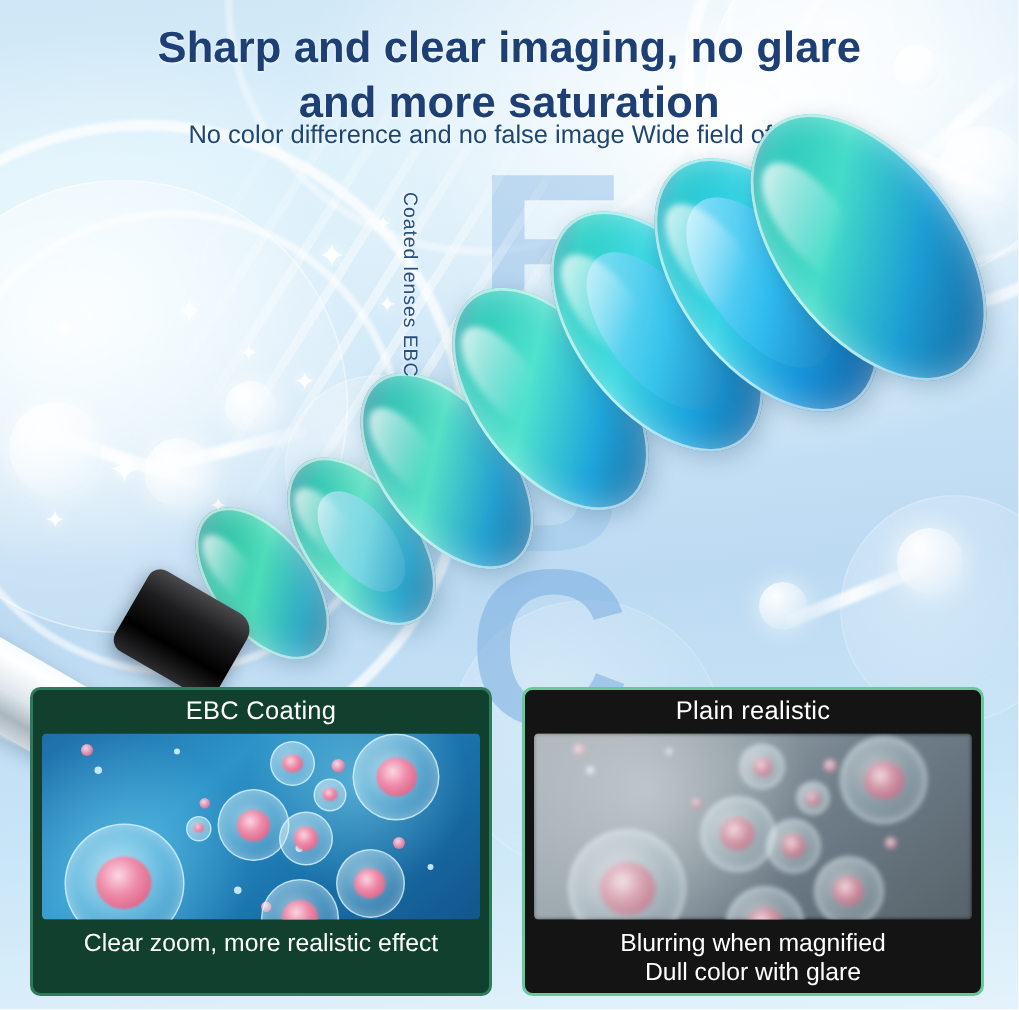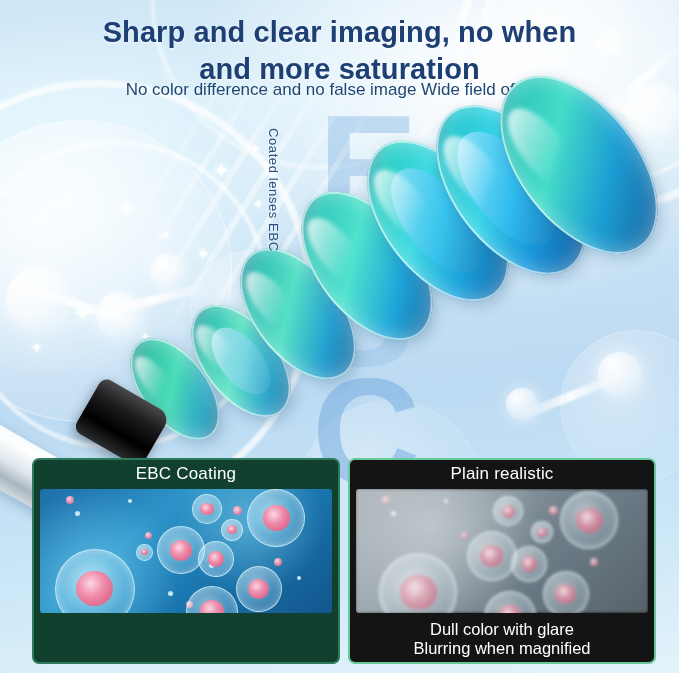--- a/index.html
+++ b/index.html
@@ -182,21 +182,21 @@
   
   .panel {
     position: absolute;
     top: 458px;
     width: 308px;
     height: 206px;
     border-radius: 7px;
     box-sizing: border-box;
     overflow: hidden;
   }
-  .panel-left  { left: 32px;  background: #11402f; border: 2px solid #2f7a5c; }
+  .panel-left  { left: 20px;  background: #11402f; border: 2px solid #2f7a5c; }
   .panel-right { left: 348px; background: #141414; border: 2px solid #67c89a; }
 
   .panel-head {
     height: 28px;
     display: flex;
     align-items: center;
     justify-content: center;
     color: #ffffff;
     font-size: 17px;
     font-weight: 400;
@@ -333,21 +333,21 @@
     <span class="sparkle" style="left:36px;top:212px;font-size:15px;">✦</span>
   </div>
 
   <div class="watermark wm-e">E</div>
   <div class="watermark wm-b">B</div>
   <div class="watermark wm-c">C</div>
 
   <div class="streaks"></div>
 
   <div class="title">
-    <div>Sharp and clear imaging, no when</div>
+    <div>Sharp and clear imaging, no glare</div>
     <div>and more saturation</div>
   </div>
   <div class="subtitle">No color difference and no false image Wide field of view</div>
 
   <div>
 
     <div class="lens" style="left:142px;top:330px;width:66px;height:118px;
                 background:linear-gradient(140deg,#2b7e8e 0%,#2fc3a8 26%,#4bdcb8 48%,#2da8c4 74%,#1b5f86 100%);">
       <div class="rim"></div>
     </div>
@@ -431,20 +431,21 @@
           <div class="nucleus"></div>
         </div>
       <div class="cell" style="left:50%;top:78%;width:50px;height:50px;">
           <div class="nucleus"></div>
         </div>
       <div class="cell" style="left:33%;top:44%;width:15px;height:15px;">
           <div class="nucleus"></div>
         </div>
     </div>
     <div class="panel-caption">
+      <div>Clear zoom, more realistic effect</div>
     </div>
   </div>
 
   <div class="panel panel-right">
     <div class="panel-head">Plain realistic</div>
     <div class="panel-photo">
       <div class="photo-bg photo-dull"></div>
       <div style="position:absolute;inset:0;filter:blur(1.6px) saturate(.6);">
         <div class="speck" style="left:12%;top:18%;width:5px;height:5px;"></div>
         <div class="speck" style="left:30%;top:8%;width:4px;height:4px;"></div>
@@ -475,19 +476,19 @@
         <div class="cell" style="left:64%;top:66%;width:44px;height:44px;">
             <div class="nucleus"></div>
           </div>
         <div class="cell" style="left:44%;top:82%;width:50px;height:50px;">
             <div class="nucleus"></div>
           </div>
       </div>
       <div class="glare"></div>
     </div>
     <div class="panel-caption">
+      <div>Blurring when magnified</div>
       <div>Dull color with glare</div>
-      <div>Blurring when magnified</div>
     </div>
   </div>
 
 
 </div>
 
 </body></html>

